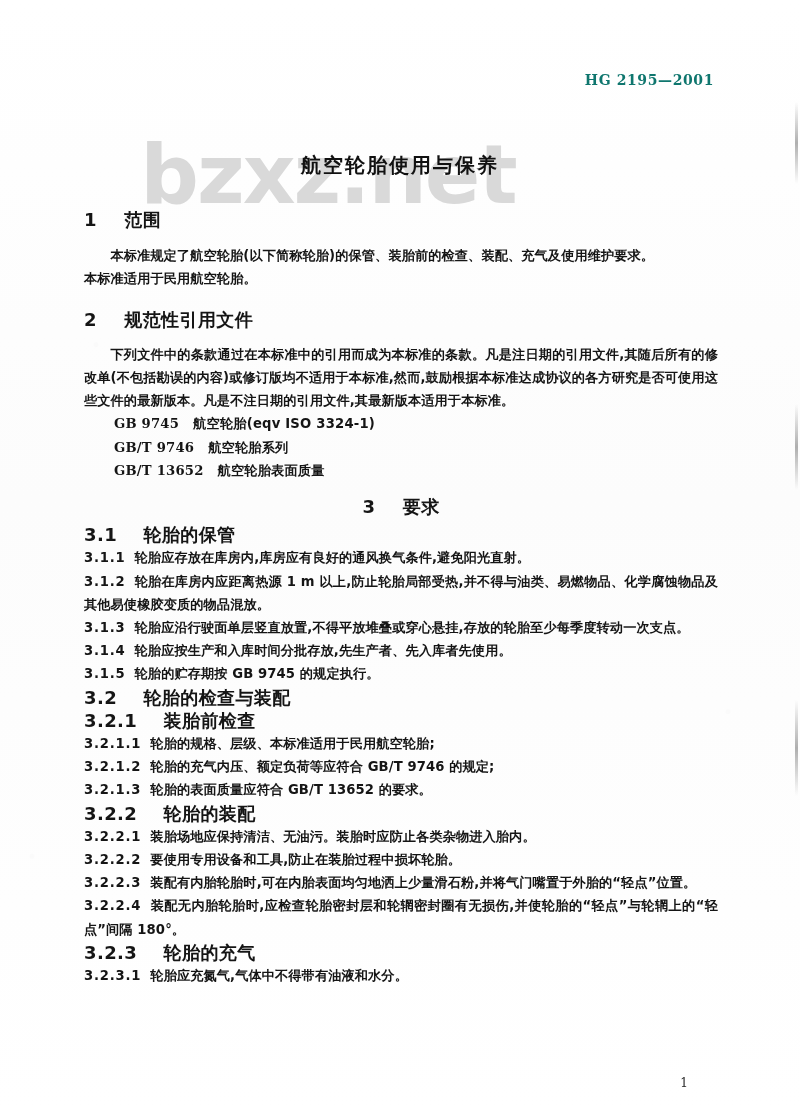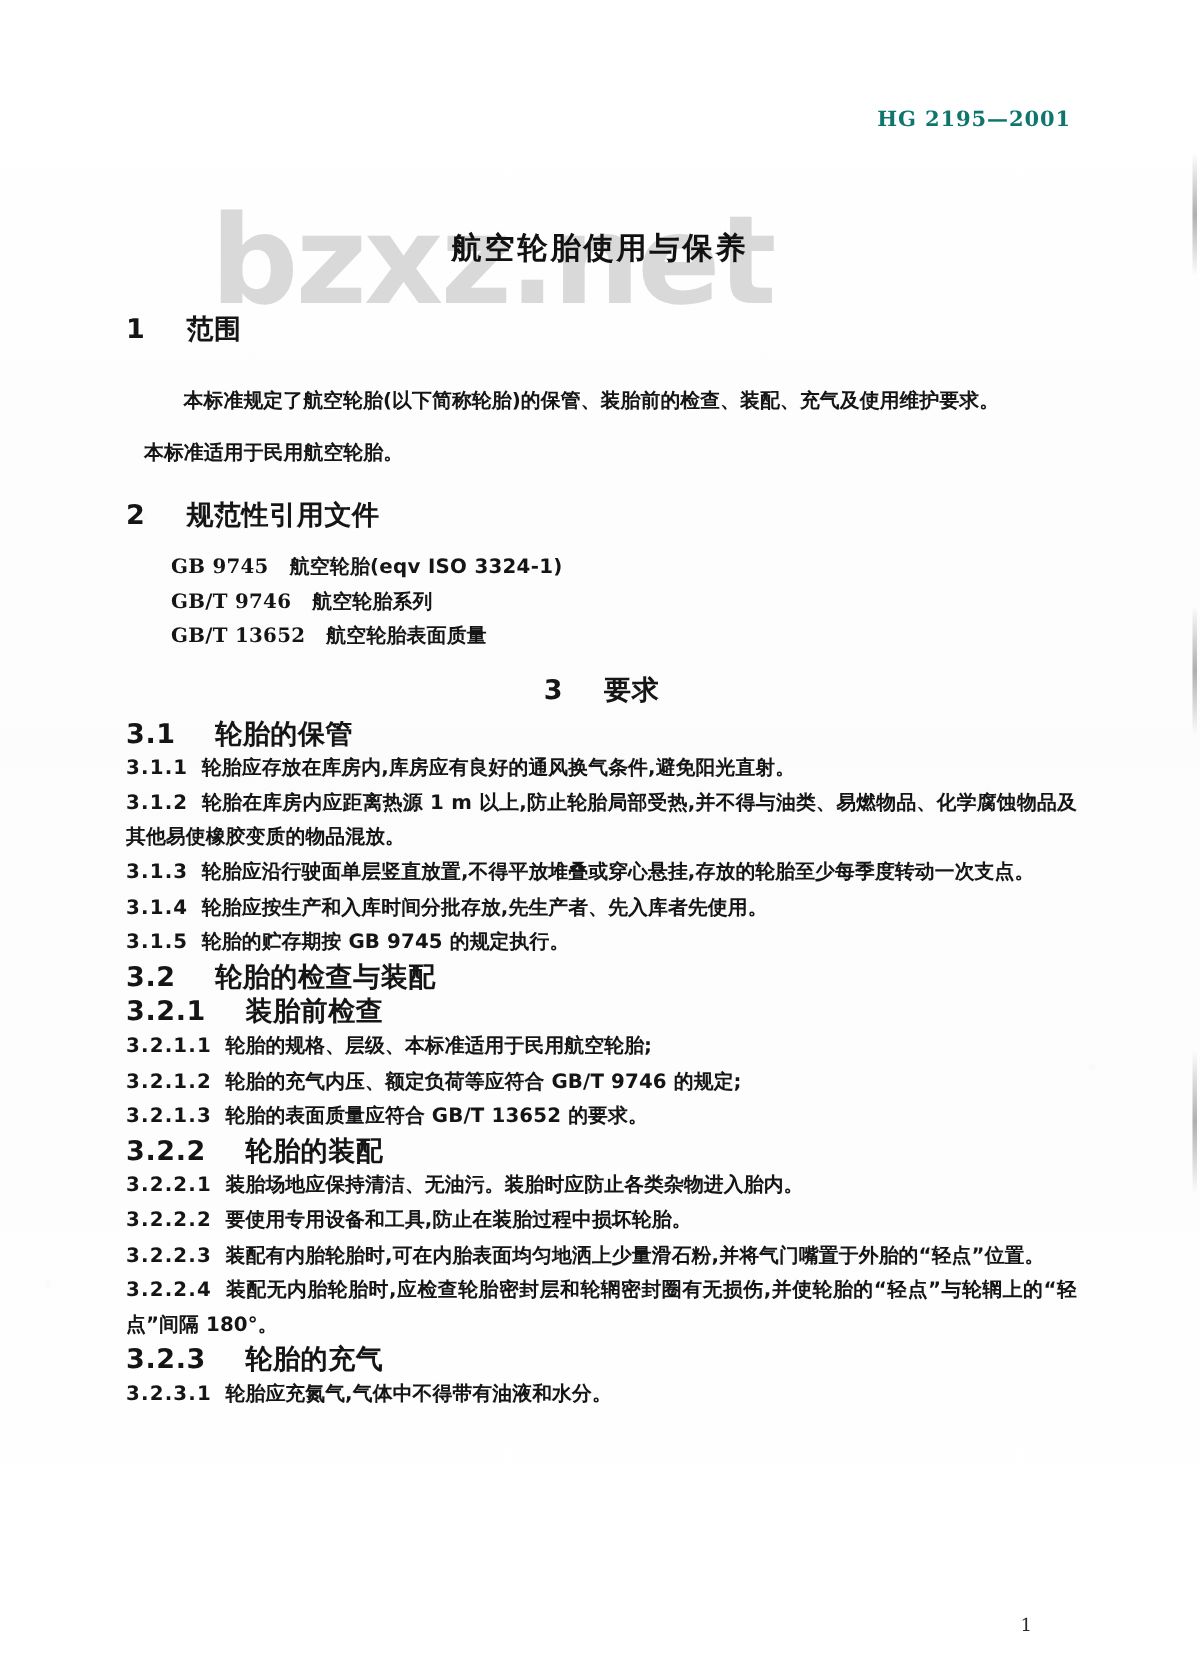--- a/index.html
+++ b/index.html
@@ -100,21 +100,21 @@
     font-weight: bold;
     font-size: 18px;
     letter-spacing: 0.4px;
     margin: 0;
     white-space: nowrap;
   }
   .sec-gap-top { margin-top: 13px; text-align: center; }
   .sec-gap-top-lg { margin-top: 17px; }
 
   .para {
-    margin: 12px;
+    margin: 0;
     text-align: justify;
     text-justify: inter-character;
     letter-spacing: 0.1px;
     font-weight: bold;
     font-size: 13.2px;
   }
   .para.indent { text-indent: 2em; }
 
   .ref-line {
     margin: 0;
@@ -182,20 +182,21 @@
     <div style="height:13px"></div>
     <p class="para indent">本标准规定了航空轮胎(以下简称轮胎)的保管、装胎前的检查、装配、充气及使用维护要求。</p>
     <p class="para">本标准适用于民用航空轮胎。</p>
 
     <p class="clause-head sec-gap-top-lg">
       <span>2</span>
       <span style="display:inline-block;width:14px"></span>
       <span>规范性引用文件</span>
     </p>
     <div style="height:12px"></div>
+    <p class="para indent">下列文件中的条款通过在本标准中的引用而成为本标准的条款。凡是注日期的引用文件,其随后所有的修改单(不包括勘误的内容)或修订版均不适用于本标准,然而,鼓励根据本标准达成协议的各方研究是否可使用这些文件的最新版本。凡是不注日期的引用文件,其最新版本适用于本标准。</p>
 
     <p class="ref-line">
       <span class="std-id">GB 9745</span><span class="std-name">航空轮胎(eqv ISO 3324-1)</span>
     </p>
     <p class="ref-line">
       <span class="std-id">GB/T 9746</span><span class="std-name">航空轮胎系列</span>
     </p>
     <p class="ref-line">
       <span class="std-id">GB/T 13652</span><span class="std-name">航空轮胎表面质量</span>
     </p>

